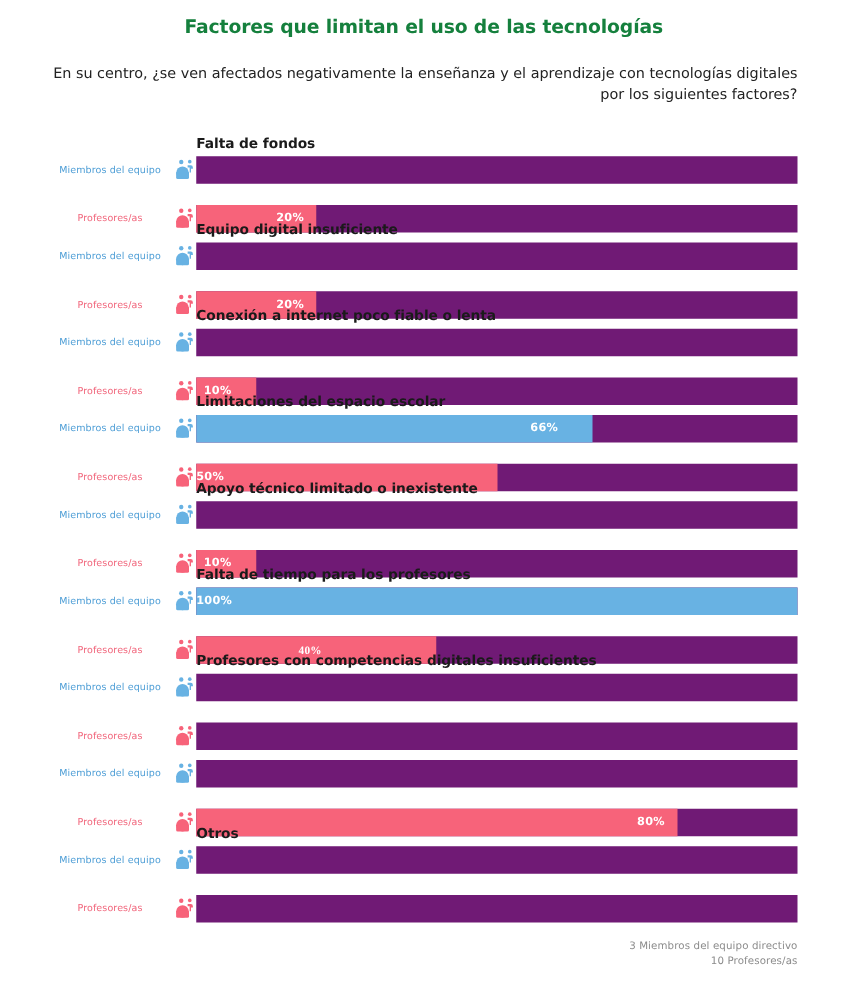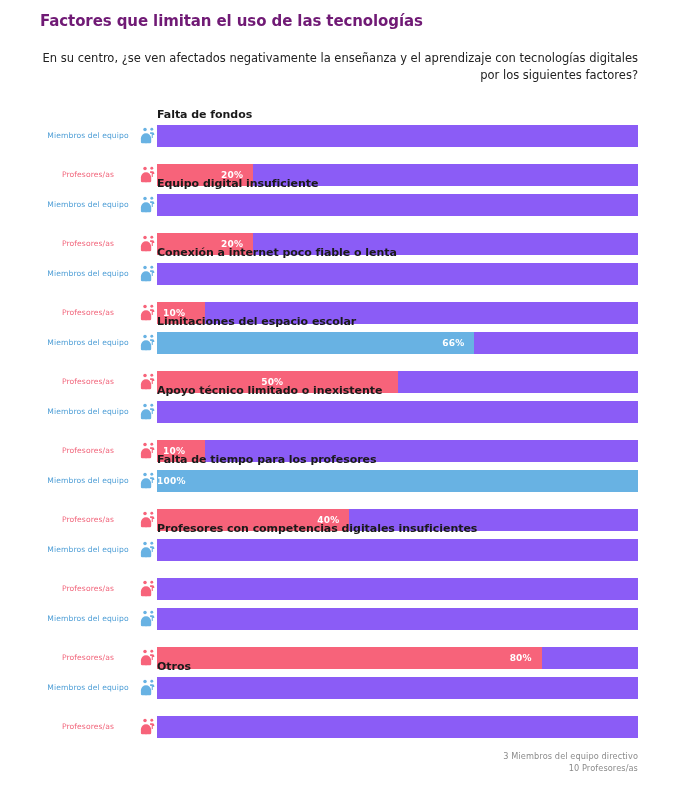--- a/index.html
+++ b/index.html
@@ -22,24 +22,25 @@
     height: 796px;
     box-sizing: border-box;
     padding: 0 40px;
   }
 
   
   .title {
     font-size: 15px;
     font-weight: bold;
     letter-spacing: -0.1px;
-    color: #701a75;
+    color: #15803d;
     margin: 0;
     padding-top: 11px;
     line-height: 20px;
+    text-align: center;
   }
   .question {
     font-size: 11.5px;
     line-height: 17px;
     color: #222222;
     margin: 0;
     padding-top: 19px;
     max-width: 600px;
     font-weight: normal;
     text-align: right;
@@ -98,21 +99,21 @@
     height: 20px;
   }
   .row-icon svg { display: block; }
 
   .track {
     position: absolute;
     left: 117px;
     right: 0px;
     top: 1px;
     height: 22px;
-    background: #8b5cf6;
+    background: #701a75;
   }
 
   .bar {
     position: absolute;
     left: 0;
     top: 0;
     bottom: 0;
     width: 0;
   }
   .bar.staff { background: #68b2e3; }
@@ -275,38 +276,38 @@
             <svg width="20" height="20" viewBox="0 0 20 20" aria-hidden="true">
               <circle cx="12.8" cy="3.3" r="1.45" fill="#68b2e3"></circle>
               <path d="M11.1 6.2h2.5a1.7 1.7 0 0 1 1.7 1.7v1.0h-1.5v3.0h-1.1V7.9h-1.6z" fill="#68b2e3"></path>
               <circle cx="6.0" cy="3.6" r="1.75" fill="#68b2e3"></circle>
               <circle cx="7.0" cy="12.2" r="5.0" fill="#68b2e3"></circle>
               <rect x="1.9" y="11.1" width="10.3" height="6.1" rx="1.3" fill="#68b2e3"></rect>
             </svg>
           </span>
       <div class="track">
         <div class="bar staff" style="width: 66%;"></div>
-        <div class="bar-value" style="left: 0px; width: 66%; padding-right: 10px; box-sizing: border-box; text-align: right;">66%</div>
+        <div class="bar-value" style="left: 0px; width: 66%; padding-right: 28px; box-sizing: border-box; text-align: right;">66%</div>
       </div>
     </div>
 
     <div class="row r2">
       <div class="row-label teachers">Profesores/as</div>
       <span class="row-icon">
             <svg width="20" height="20" viewBox="0 0 20 20" aria-hidden="true">
               <circle cx="12.8" cy="3.3" r="1.45" fill="#f7637a"></circle>
               <path d="M11.1 6.2h2.5a1.7 1.7 0 0 1 1.7 1.7v1.0h-1.5v3.0h-1.1V7.9h-1.6z" fill="#f7637a"></path>
               <circle cx="6.0" cy="3.6" r="1.75" fill="#f7637a"></circle>
               <circle cx="7.0" cy="12.2" r="5.0" fill="#f7637a"></circle>
               <rect x="1.9" y="11.1" width="10.3" height="6.1" rx="1.3" fill="#f7637a"></rect>
             </svg>
           </span>
       <div class="track">
         <div class="bar teachers" style="width: 50%;"></div>
-        <div class="bar-value" style="left: 0px; width: 50%; padding-right: 10px; box-sizing: border-box; text-align: center;">50%</div>
+        <div class="bar-value" style="left: 0px; width: 50%; padding-right: 10px; box-sizing: border-box; text-align: left;">50%</div>
       </div>
     </div>
   </div>
 
   <div class="group">
     <div class="group-title">Apoyo técnico limitado o inexistente</div>
 
     <div class="row r1">
       <div class="row-label staff">Miembros del equipo</div>
       <span class="row-icon">
@@ -368,21 +369,21 @@
             <svg width="20" height="20" viewBox="0 0 20 20" aria-hidden="true">
               <circle cx="12.8" cy="3.3" r="1.45" fill="#f7637a"></circle>
               <path d="M11.1 6.2h2.5a1.7 1.7 0 0 1 1.7 1.7v1.0h-1.5v3.0h-1.1V7.9h-1.6z" fill="#f7637a"></path>
               <circle cx="6.0" cy="3.6" r="1.75" fill="#f7637a"></circle>
               <circle cx="7.0" cy="12.2" r="5.0" fill="#f7637a"></circle>
               <rect x="1.9" y="11.1" width="10.3" height="6.1" rx="1.3" fill="#f7637a"></rect>
             </svg>
           </span>
       <div class="track">
         <div class="bar teachers" style="width: 40%;"></div>
-        <div class="bar-value" style="left: 0px; width: 40%; padding-right: 10px; box-sizing: border-box; text-align: right;">40%</div>
+        <div class="bar-value" style="left: 0px; width: 40%; padding-right: 10px; box-sizing: border-box;  font-family: Liberation Serif, serif;">40%</div>
       </div>
     </div>
   </div>
 
   <div class="group">
     <div class="group-title">Profesores con competencias digitales insuficientes</div>
 
     <div class="row r1">
       <div class="row-label staff">Miembros del equipo</div>
       <span class="row-icon">

